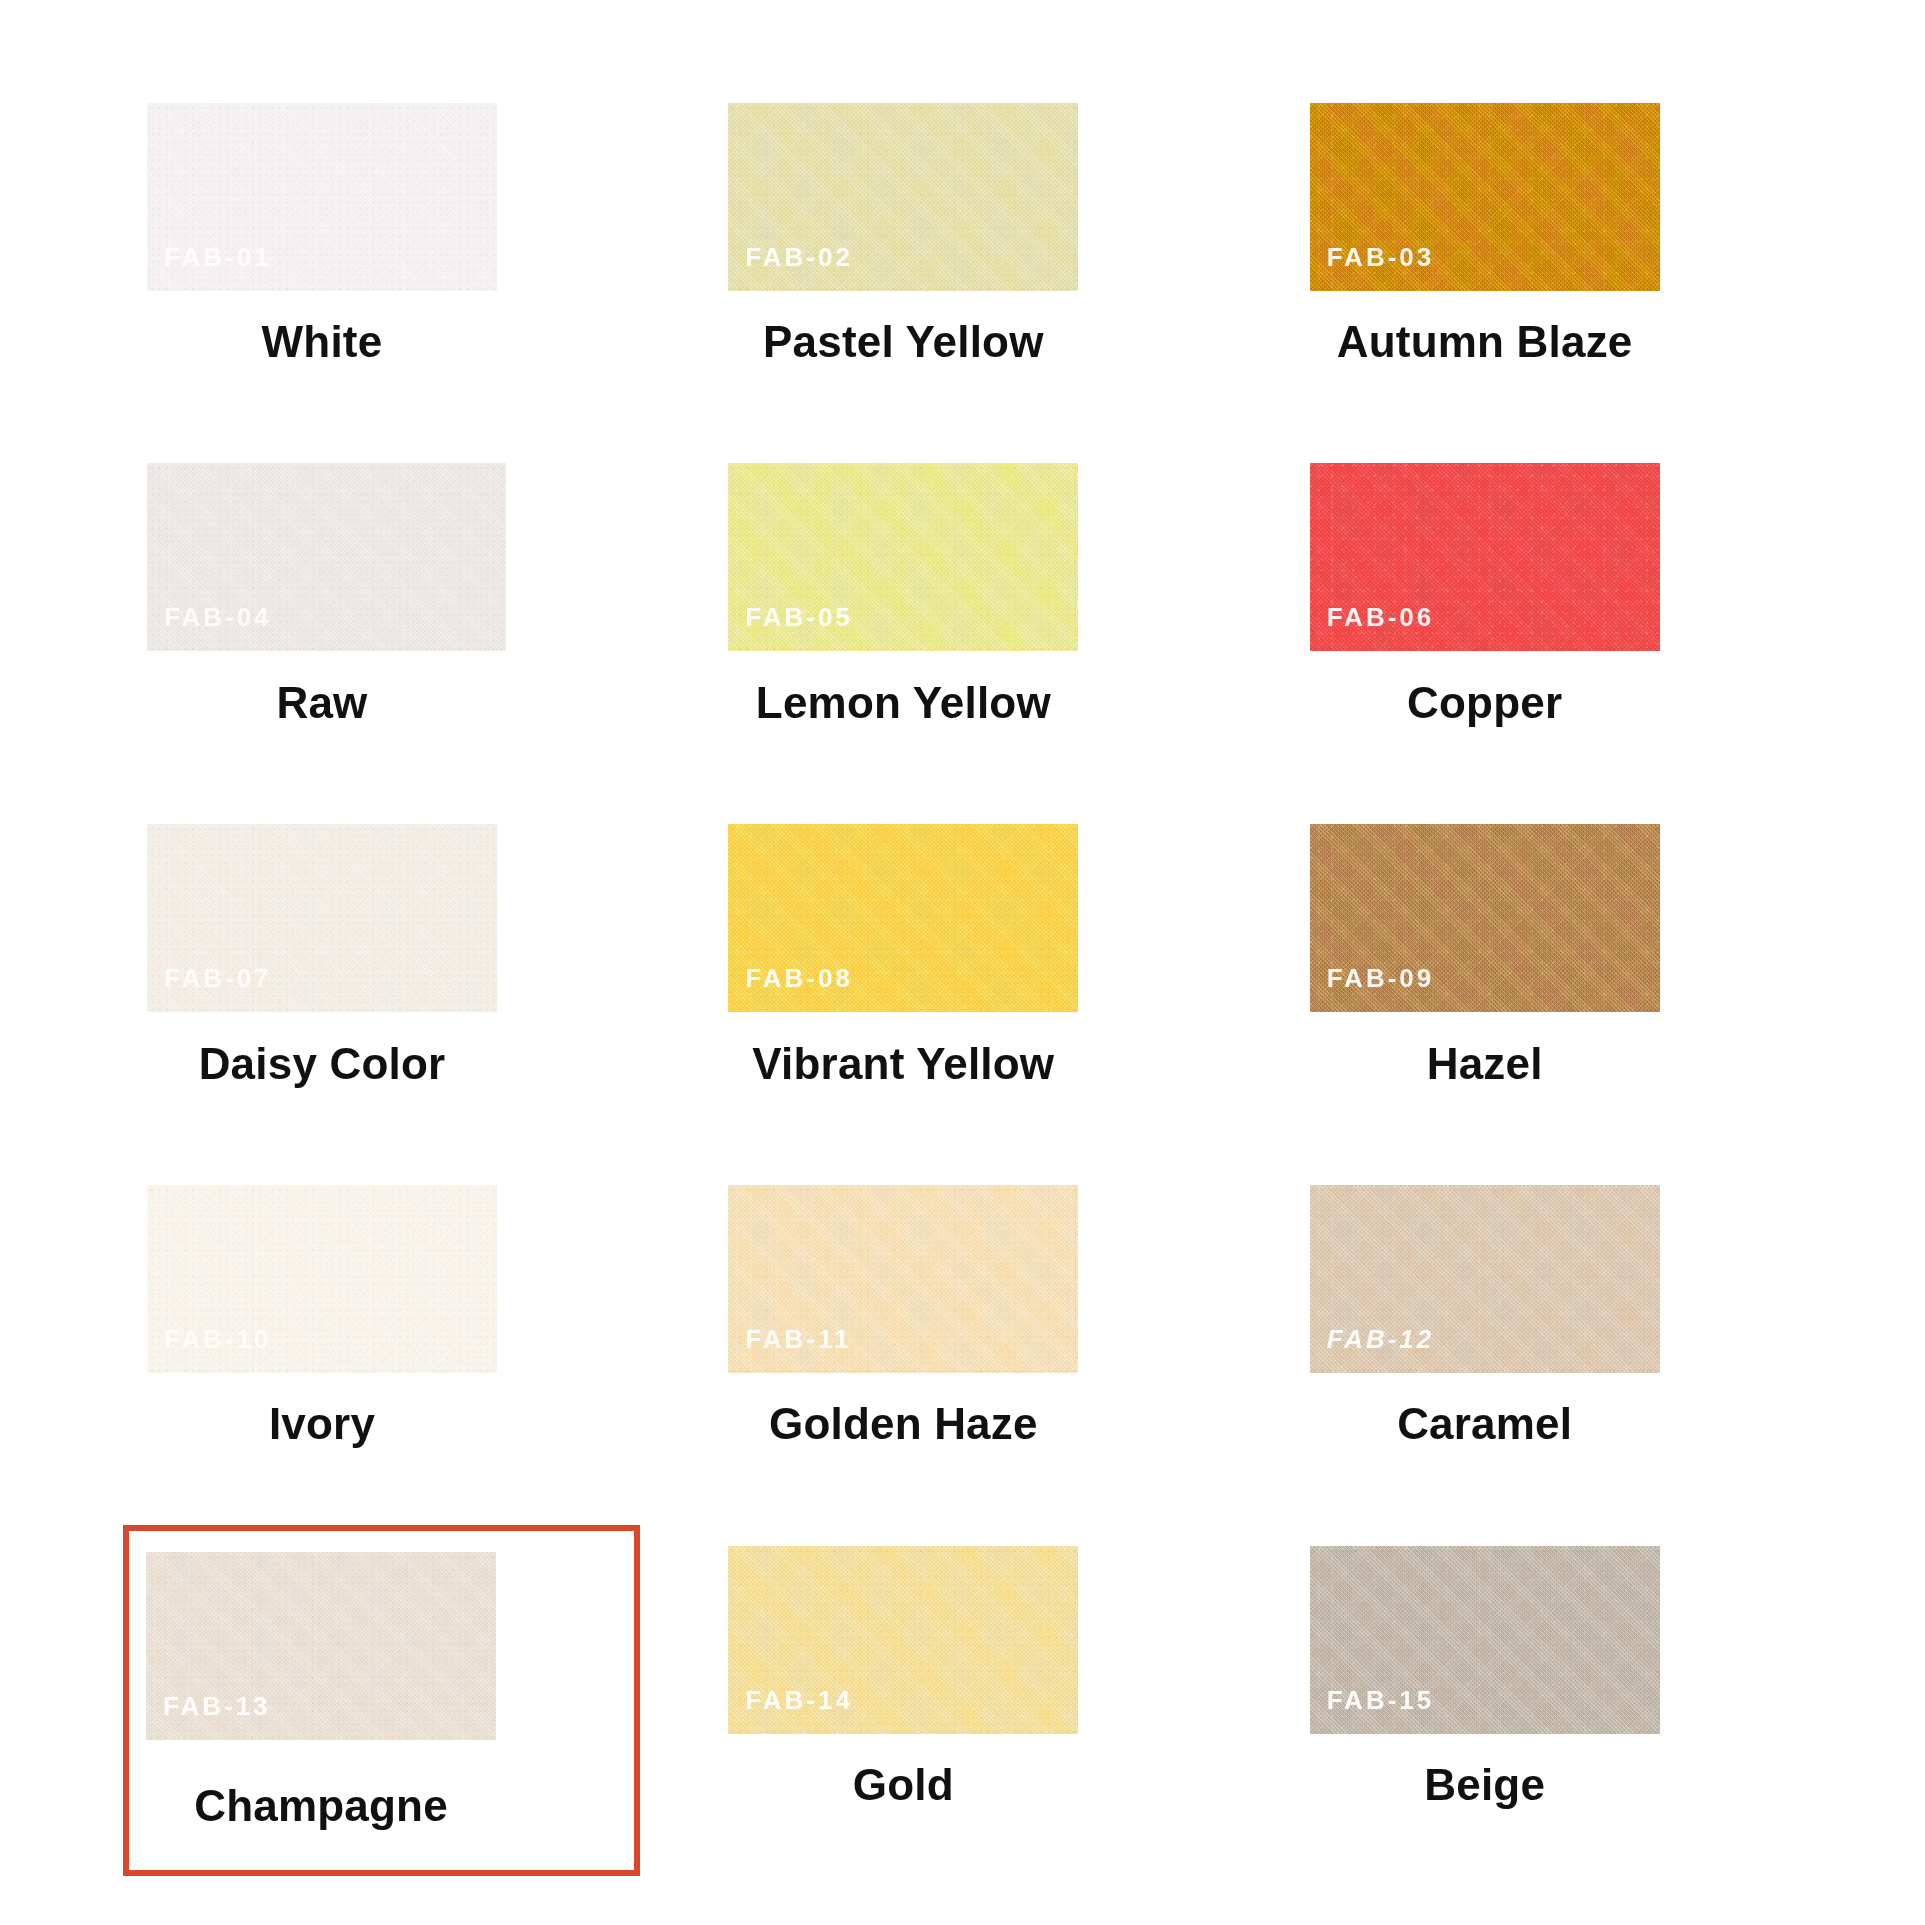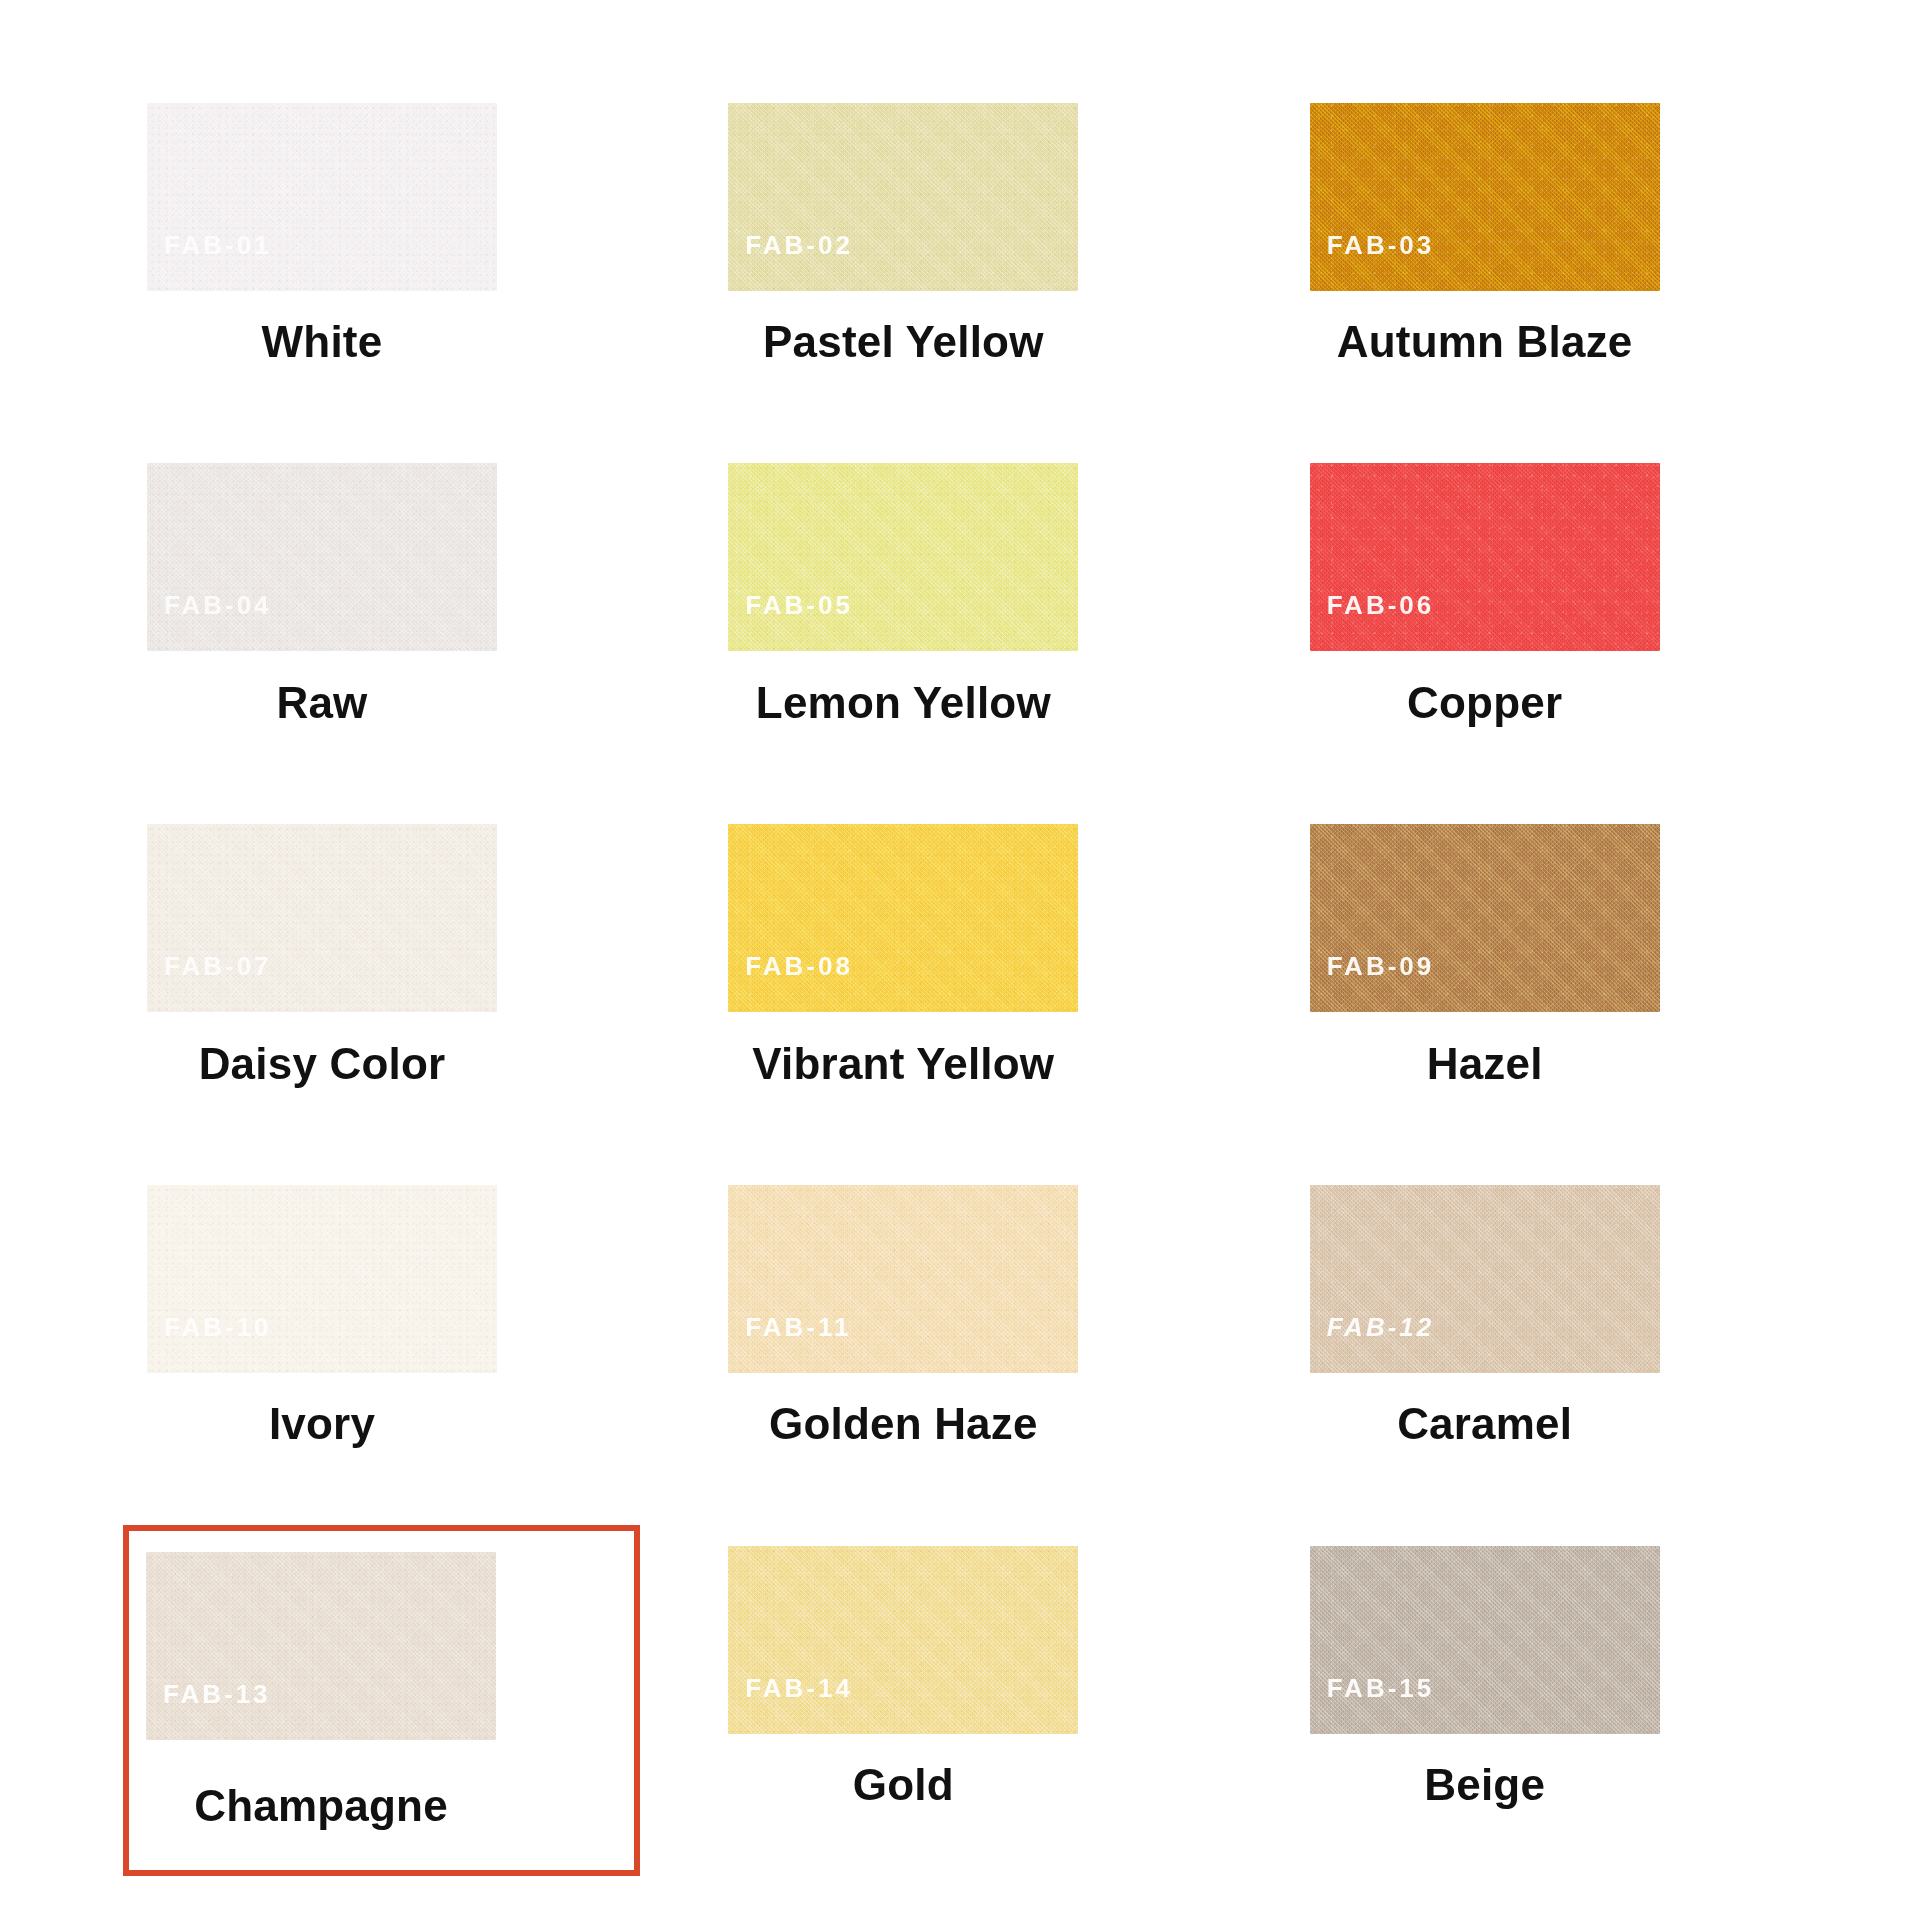--- a/index.html
+++ b/index.html
@@ -84,21 +84,21 @@
       radial-gradient(circle at 72% 18%, rgba(255,255,255,0.28) 0.5px, transparent 1.1px),
       radial-gradient(circle at 88% 74%, rgba(0,0,0,0.05) 0.5px, transparent 1.1px),
       radial-gradient(circle at 55% 88%, rgba(255,255,255,0.22) 0.5px, transparent 1.1px);
     background-size: 10.5px 10.5px, 8.6px 8.6px, 12.4px 12.4px, 6.7px 6.7px, 14.3px 14.3px;
     pointer-events: none;
   }
 
   .swatch-code {
     position: absolute;
     left: 17px;
-    bottom: 33px;
+    bottom: 21px;
     color: rgba(255, 255, 255, 0.93);
     font-family: "Liberation Sans", sans-serif;
     font-size: 26px;
     font-weight: 700;
     letter-spacing: 3px;
     line-height: 1;
     z-index: 3;
     white-space: nowrap;
   }
 
@@ -145,21 +145,21 @@
     </div>
     <div class="swatch-cell">
       <div class="swatch-chip" style="background-color: rgb(204, 125, 14);">
         <div class="weave"></div>
         <div class="grain"></div>
         <div class="swatch-code">FAB-03</div>
       </div>
       <div class="swatch-name">Autumn Blaze</div>
     </div>
     <div class="swatch-cell">
-      <div class="swatch-chip" style="background-color: rgb(235, 230, 227);">
+      <div class="swatch-chip" style="background-color: rgb(235, 230, 227); padding-left: 9px;">
         <div class="weave"></div>
         <div class="grain"></div>
         <div class="swatch-code faint">FAB-04</div>
       </div>
       <div class="swatch-name">Raw</div>
     </div>
     <div class="swatch-cell">
       <div class="swatch-chip" style="background-color: rgb(233, 231, 133);">
         <div class="weave"></div>
         <div class="grain"></div>

